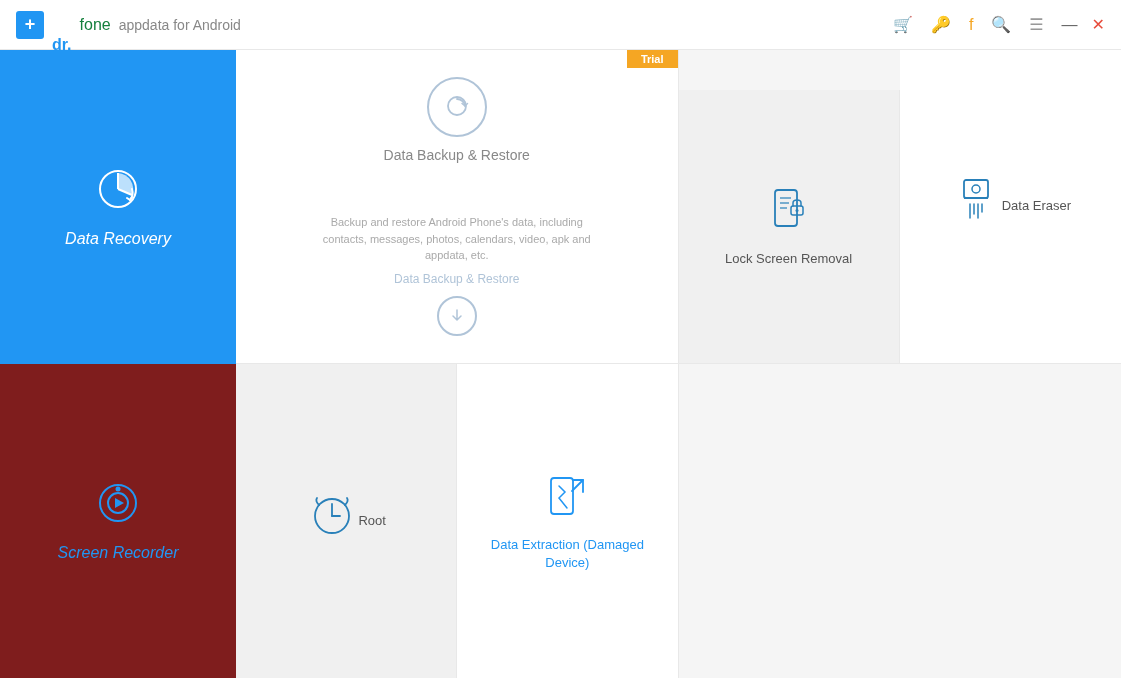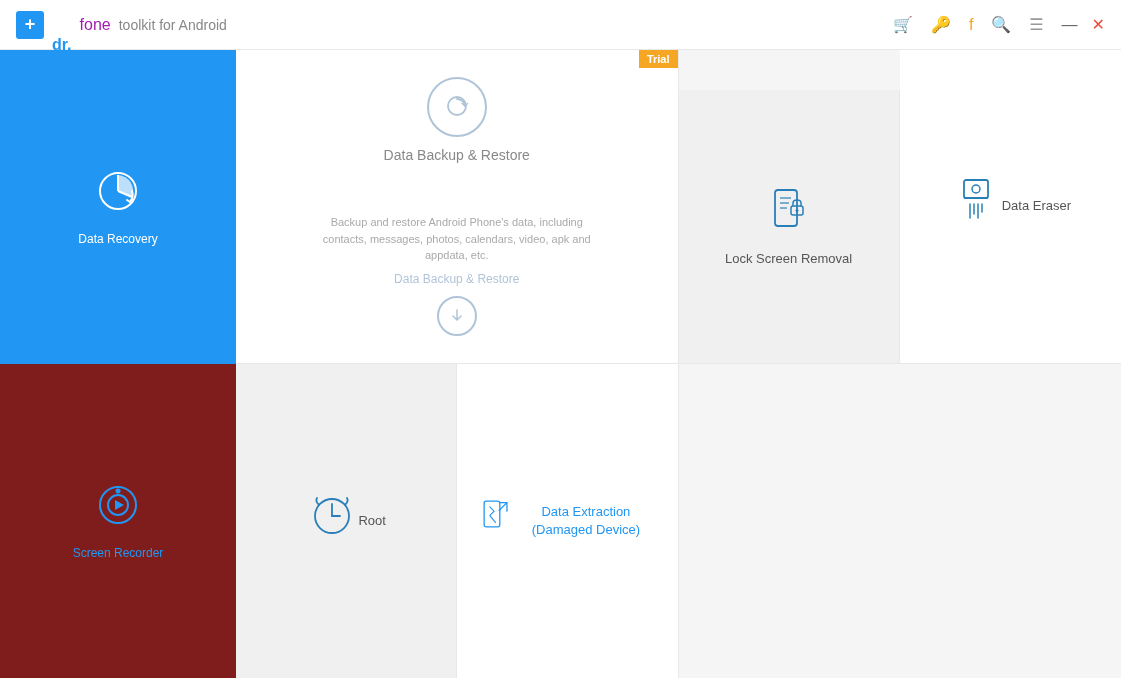--- a/index.html
+++ b/index.html
@@ -22,21 +22,21 @@
     .logo-cross {
       width: 28px; height: 28px;
       background: #2196F3;
       display: flex; align-items: center; justify-content: center;
       border-radius: 3px;
       color: white;
       font-weight: bold;
       font-size: 18px;
     }
     .logo-text-dr { color: #2196F3; font-size: 16px; font-weight: 600; margin-top: 40px; }
-    .logo-text-fone { color: #a21caf; font-size: 16px; }
+    .logo-text-fone { color: #15803d; font-size: 16px; }
     .logo-text-toolkit { color: #888; font-size: 14px; }
     .titlebar-spacer { flex: 1; }
     .titlebar-icons {
       display: flex;
       align-items: center;
       gap: 18px;
     }
     .titlebar-icon {
       color: #f5a623;
       font-size: 16px;
@@ -85,21 +85,21 @@
     }
     .sidebar-item.inactive {
       background: #7f1d1d;
     }
     .sidebar-icon {
       font-size: 36px;
       margin-bottom: 10px;
     }
     .sidebar-item.active .sidebar-icon { color: white; }
     .sidebar-item.active .sidebar-label { color: white; }
-    .sidebar-label { font-size: 12px; color: #555; text-align: left; }
+    .sidebar-label { font-size: 16px; color: #555; text-align: left; font-style: italic; }
 
     .card {
       background: #fff;
       display: flex;
       flex-direction: column;
       align-items: center;
       justify-content: center;
       padding: 20px;
       border: 0.5px solid #e8e8e8;
       cursor: pointer;
@@ -115,21 +115,21 @@
     .card-label.blue { color: #2196F3; }
 
     
     .trial-badge {
       position: absolute;
       top: 0;
       right: 0;
       background: #f5a623;
       color: white;
       font-size: 11px;
-      padding: 3px 8px;
+      padding: 3px 14px;
       font-weight: 600;
     }
 
     
     .card-large {
       background: #fff;
       display: flex;
       flex-direction: column;
       align-items: center;
       justify-content: center;
@@ -161,21 +161,21 @@
     }
   </style>
 </head>
 <body>
 
 <div class="titlebar" data-name="titlebar">
   <div class="titlebar-logo" data-name="logo">
     <div class="logo-cross" data-name="logo-cross">+</div>
     <span class="logo-text-dr" data-name="logo-dr">dr.</span>
       <span class="logo-text-fone" data-name="logo-fone">fone</span>
-    <span class="logo-text-toolkit" data-name="logo-toolkit">toolkit for Android</span>
+    <span class="logo-text-toolkit" data-name="logo-toolkit">appdata for Android</span>
   </div>
   <div class="titlebar-spacer"></div>
   <div class="titlebar-icons" data-name="titlebar-icons">
 
     <span class="titlebar-icon" data-name="cart-icon">🛒</span>
 
     <span class="titlebar-icon" data-name="key-icon">🔑</span>
 
     <span class="titlebar-icon" data-name="facebook-icon">f</span>
 
@@ -275,21 +275,21 @@
     <svg width="52" height="52" viewBox="0 0 52 52" fill="none" data-name="root-icon" style="margin-bottom:14px;">
       <circle cx="26" cy="28" r="17" stroke="#2980b9" stroke-width="1.8" fill="none"></circle>
       <line x1="26" y1="16" x2="26" y2="28" stroke="#2980b9" stroke-width="1.8" stroke-linecap="round"></line>
       <line x1="26" y1="28" x2="34" y2="28" stroke="#2980b9" stroke-width="1.8" stroke-linecap="round"></line>
       <path d="M13 17 Q9 13 11 10" stroke="#2980b9" stroke-width="1.8" stroke-linecap="round" fill="none"></path>
       <path d="M39 17 Q43 13 41 10" stroke="#2980b9" stroke-width="1.8" stroke-linecap="round" fill="none"></path>
     </svg>
     <span class="card-label" data-name="root-label">Root</span>
   </div>
 
-  <div class="card" data-name="card-data-extraction" style="grid-column:2; grid-row:2; background:#fff; border:none; border-right:1px solid #e8e8e8; display:flex; flex-direction:row; align-items:center; justify-content:center; padding:20px; cursor:pointer;">
+  <div class="card" data-name="card-data-extraction" style="grid-column:2; grid-row:2; background:#fff; border:none; border-right:1px solid #e8e8e8; display:flex; flex-direction:column; align-items:center; justify-content:center; padding:20px; cursor:pointer;">
     <svg width="52" height="52" viewBox="0 0 52 52" fill="none" data-name="data-extraction-icon" style="margin-bottom:14px;">
       <rect x="10" y="8" width="22" height="36" rx="3" stroke="#2196F3" stroke-width="1.8" fill="none"></rect>
       <path d="M18 16 L24 22 L18 28 L26 38" stroke="#2196F3" stroke-width="1.5" stroke-linecap="round" fill="none"></path>
       <path d="M32 10 L42 10 L42 22" stroke="#2196F3" stroke-width="1.8" stroke-linecap="round" stroke-linejoin="round" fill="none"></path>
       <line x1="31" y1="21" x2="42" y2="10" stroke="#2196F3" stroke-width="1.8" stroke-linecap="round"></line>
     </svg>
     <span class="card-label blue" data-name="data-extraction-label">Data Extraction (Damaged Device)</span>
   </div>
 
 </div>

